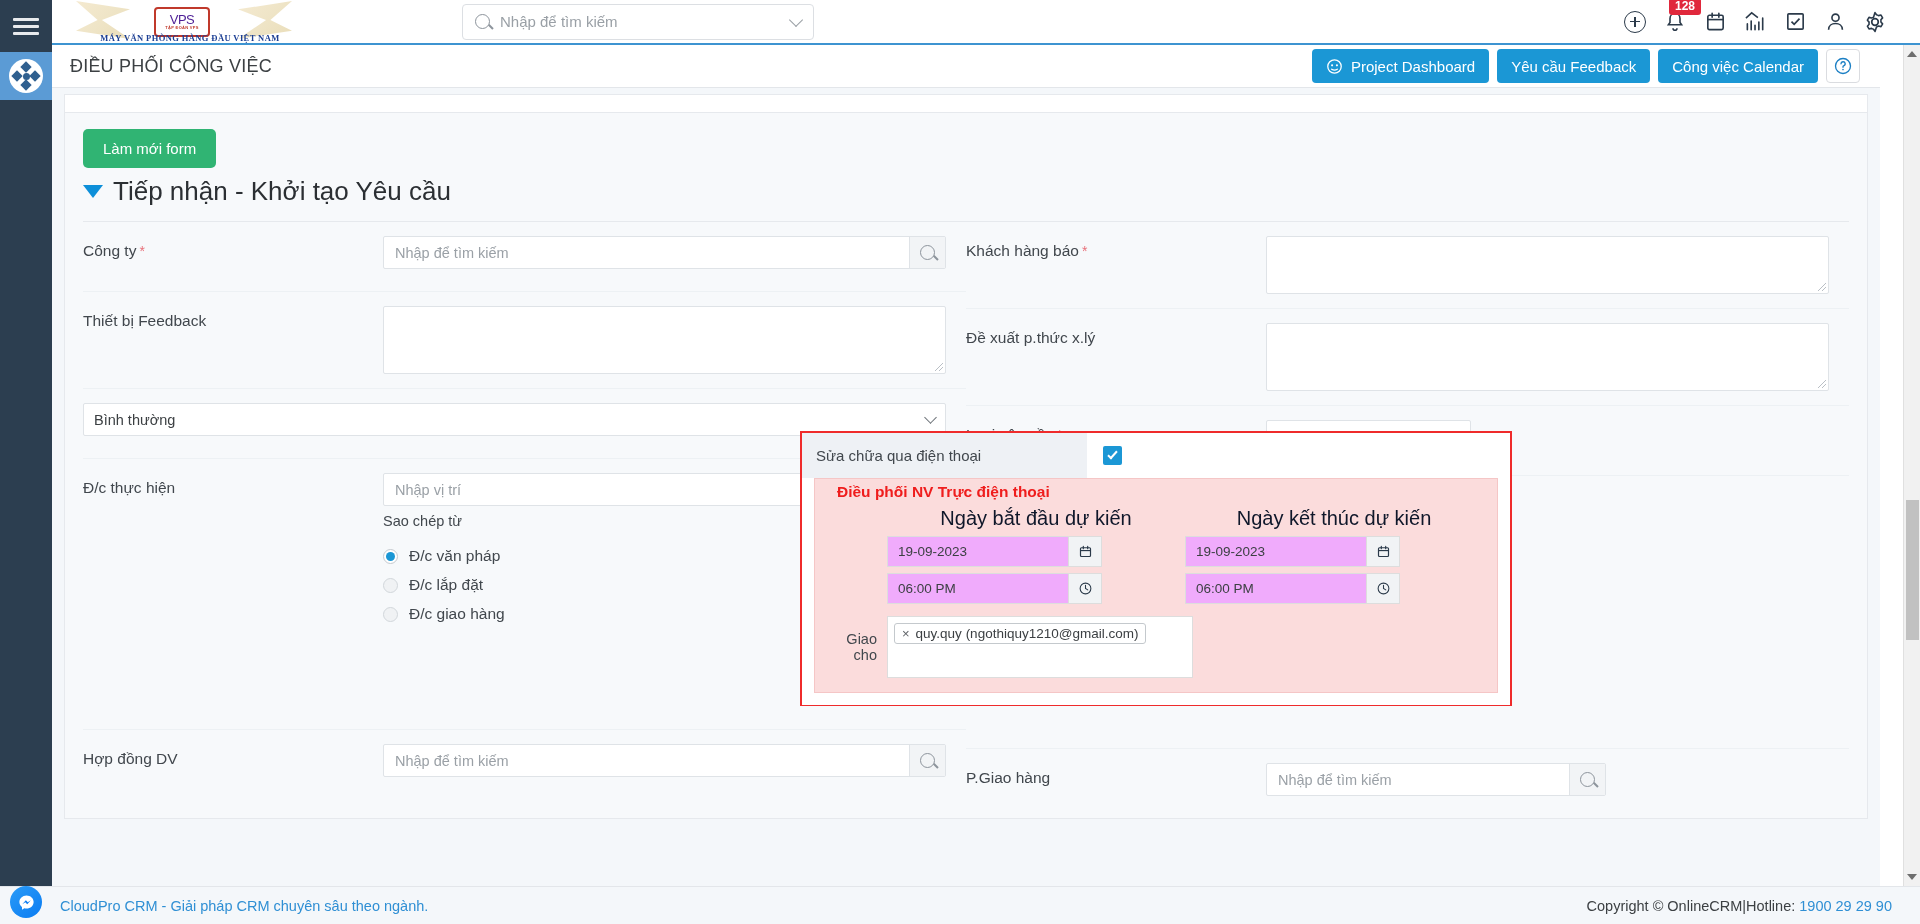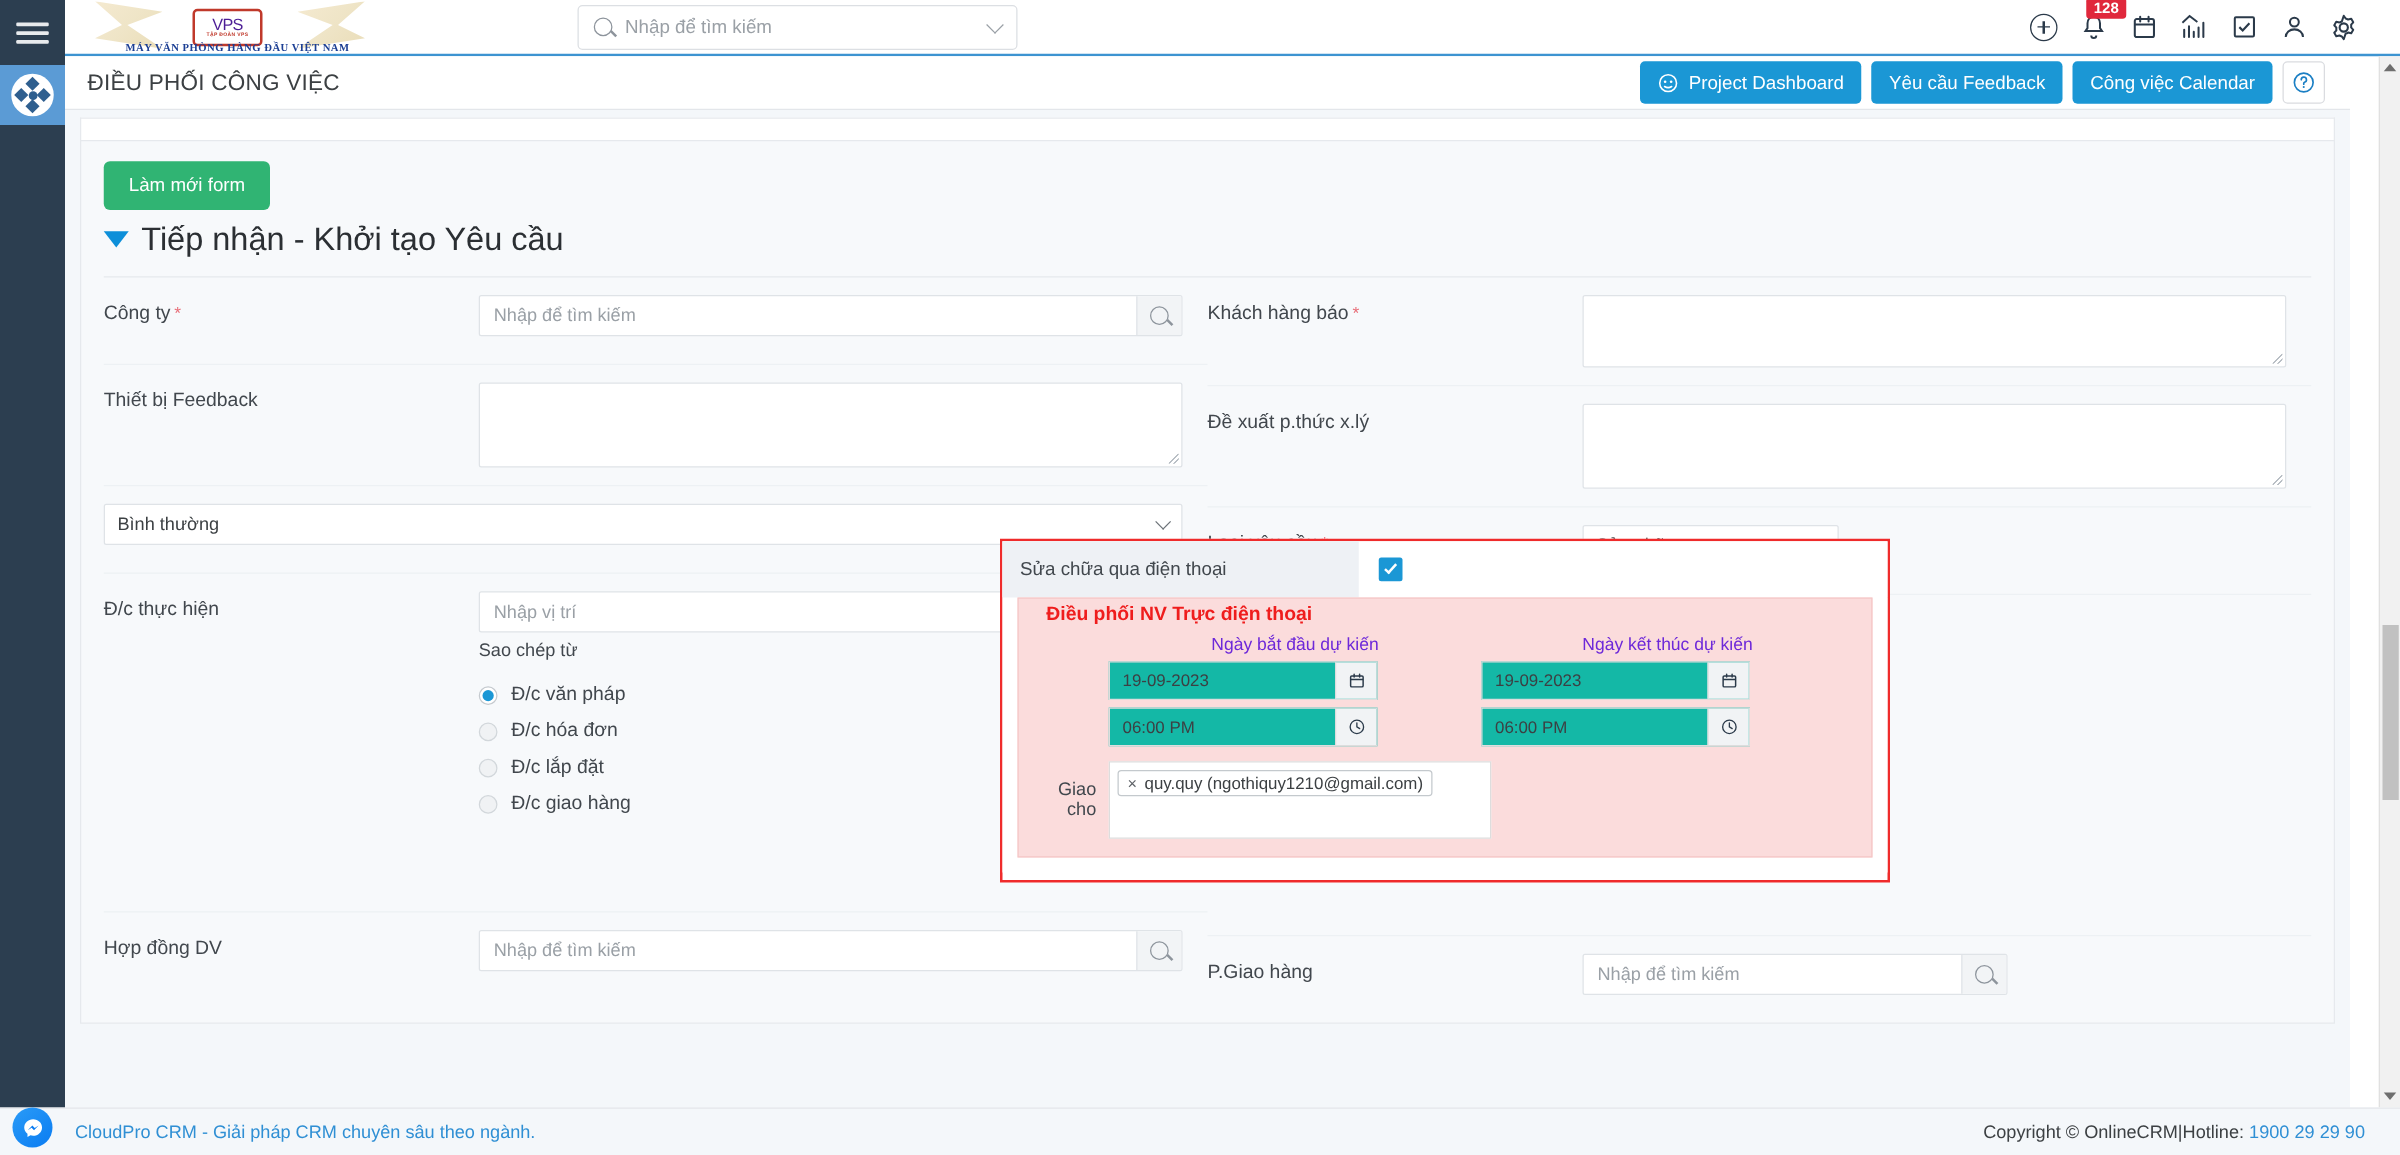--- a/index.html
+++ b/index.html
@@ -245,23 +245,23 @@
   #pinkpanel {
     background: #fbdcdc; border: 1px solid #f5c6c6;
     padding: 6px 14px 14px 14px; position: relative;
   }
   #pink-legend {
     color: #ef1d1d; font-weight: bold; font-size: 15.5px;
     margin: -2px 0 6px 8px;
   }
   .dt-grid { display: flex; gap: 0; padding-left: 58px; }
   .dt-col { width: 300px; }
-  .dt-head { text-align: center; font-size: 14px; color: #6d28d9; margin-bottom: 6px; }
+  .dt-head { text-align: center; font-size: 20px; color: #0f172a; margin-bottom: 6px; }
   .dt-field {
-    height: 31px; background: #14b8a6; border: 1px solid #ddd;
+    height: 31px; background: #f0abfc; border: 1px solid #ddd;
     display: flex; align-items: center; margin-bottom: 6px; width: 215px;
   }
   .dt-field .v { flex: 1; padding: 0 10px; font-size: 13.5px; color: #3c4043; }
   .dt-btn {
     width: 33px; height: 100%; background: #f1f3f5; border-left: 1px solid #ddd;
     display: flex; align-items: center; justify-content: center; cursor: pointer;
   }
   #assign-row { display: flex; align-items: center; margin-top: 6px; }
   #assign-lbl { width: 58px; font-size: 14.5px; color: #41474d; text-align: right; padding-right: 10px; }
   #assign-box {
@@ -486,24 +486,20 @@
                 <div class="txt">Nhập vị trí</div>
               </div>
               <div class="copy-from">Sao chép từ</div>
               <div class="radios">
 
                 <div class="radio-item">
                   <div class="radio on"></div>
                   <div class="radio-label">Đ/c văn pháp</div>
                 </div>
 
-                <div class="radio-item">
-                  <div class="radio"></div>
-                  <div class="radio-label">Đ/c hóa đơn</div>
-                </div>
 
                 <div class="radio-item">
                   <div class="radio"></div>
                   <div class="radio-label">Đ/c lắp đặt</div>
                 </div>
 
                 <div class="radio-item">
                   <div class="radio"></div>
                   <div class="radio-label">Đ/c giao hàng</div>
                 </div>

